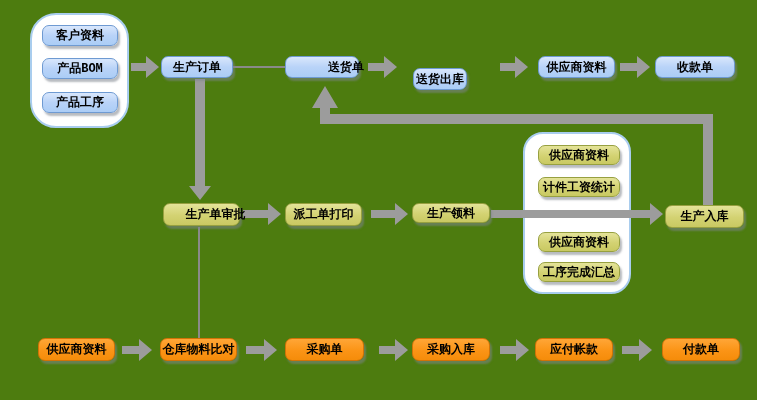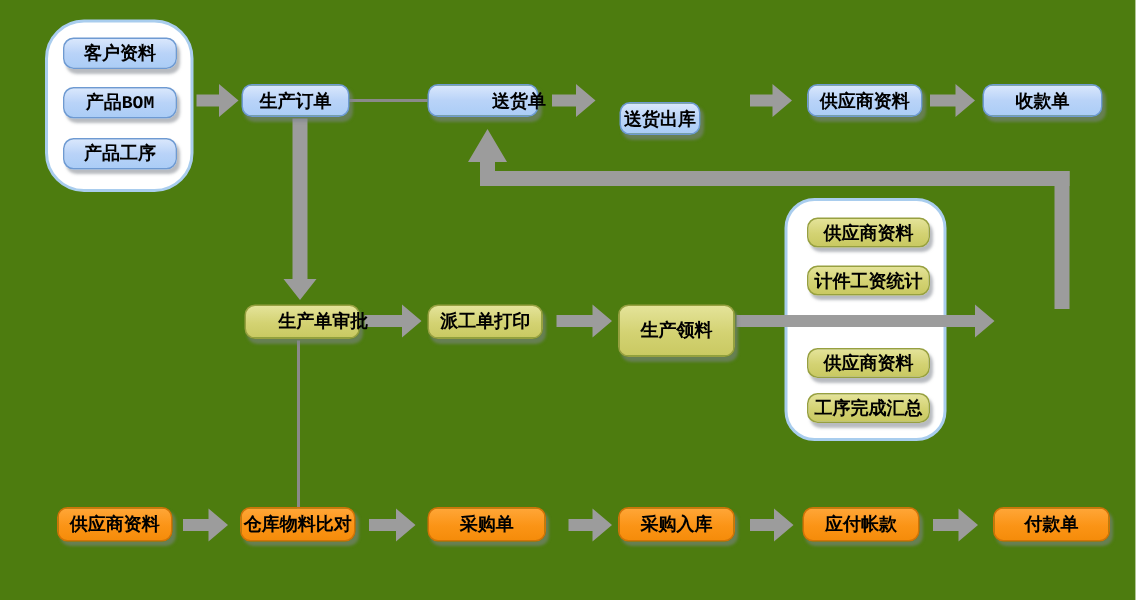--- a/index.html
+++ b/index.html
@@ -36,21 +36,21 @@
   .n-customer{left:42px;top:25px;width:76px;height:21px;}
   .n-bom{left:42px;top:58px;width:76px;height:21px;}
   .n-process{left:42px;top:92px;width:76px;height:21px;}
   .n-prod-order{left:161px;top:56px;width:72px;height:22px;}
   .n-delivery-note{left:285px;top:56px;width:74px;height:22px;padding-left:48px;}
   .n-delivery-out{left:413px;top:68px;width:54px;height:22px;}
   .n-receivables{left:538px;top:56px;width:77px;height:22px;}
   .n-receipt{left:655px;top:56px;width:80px;height:22px;}
   .n-approval{left:163px;top:203px;width:77px;height:23px;padding-left:28px;}
   .n-workorder{left:285px;top:203px;width:77px;height:23px;}
-  .n-requisition{left:412px;top:203px;width:78px;height:35px;}
+  .n-requisition{left:412px;top:203px;width:78px;height:20px;}
   .n-prod-in{left:665px;top:205px;width:79px;height:23px;}
   .n-progress-entry{left:538px;top:145px;width:82px;height:20px;}
   .n-piecework{left:538px;top:177px;width:82px;height:20px;}
   .n-progress-query{left:538px;top:232px;width:82px;height:20px;}
   .n-process-summary{left:538px;top:262px;width:82px;height:20px;}
   .n-supplier{left:38px;top:338px;width:77px;height:23px;}
   .n-warehouse{left:160px;top:338px;width:77px;height:23px;}
   .n-purchase-order{left:285px;top:338px;width:79px;height:23px;}
   .n-purchase-in{left:412px;top:338px;width:78px;height:23px;}
   .n-payables{left:535px;top:338px;width:78px;height:23px;}
@@ -99,20 +99,21 @@
   <div class="node blue n-process">产品工序</div>
   <div class="node blue n-prod-order">生产订单</div>
   <div class="node blue n-delivery-note">送货单</div>
   <div class="node blue n-delivery-out">送货出库</div>
   <div class="node blue n-receivables">供应商资料</div>
   <div class="node blue n-receipt">收款单</div>
 
   <div class="node olive n-approval">生产单审批</div>
   <div class="node olive n-workorder">派工单打印</div>
   <div class="node olive n-requisition">生产领料</div>
+  <div class="node olive n-prod-in">生产入库</div>
   <div class="node olive n-progress-entry">供应商资料</div>
   <div class="node olive n-piecework">计件工资统计</div>
   <div class="node olive n-progress-query">供应商资料</div>
   <div class="node olive n-process-summary">工序完成汇总</div>
 
   <div class="node orange n-supplier">供应商资料</div>
   <div class="node orange n-warehouse">仓库物料比对</div>
   <div class="node orange n-purchase-order">采购单</div>
   <div class="node orange n-purchase-in">采购入库</div>
   <div class="node orange n-payables">应付帐款</div>

